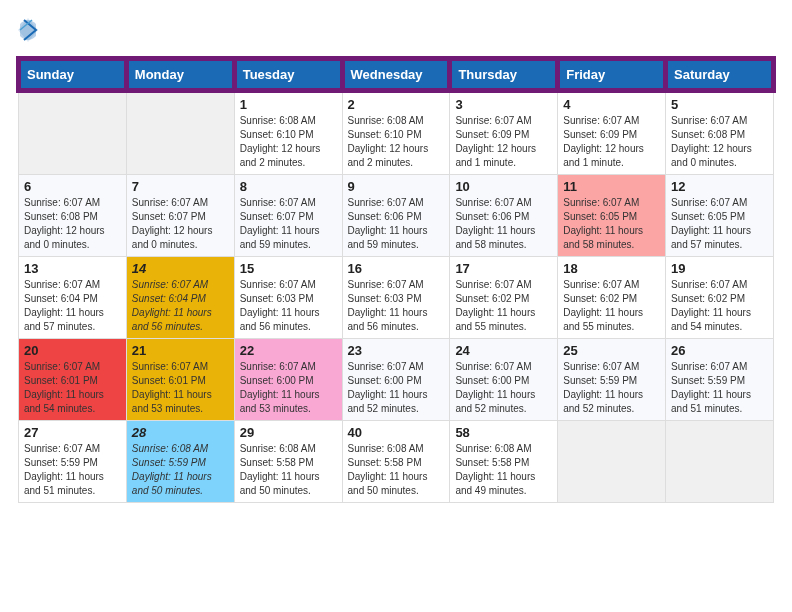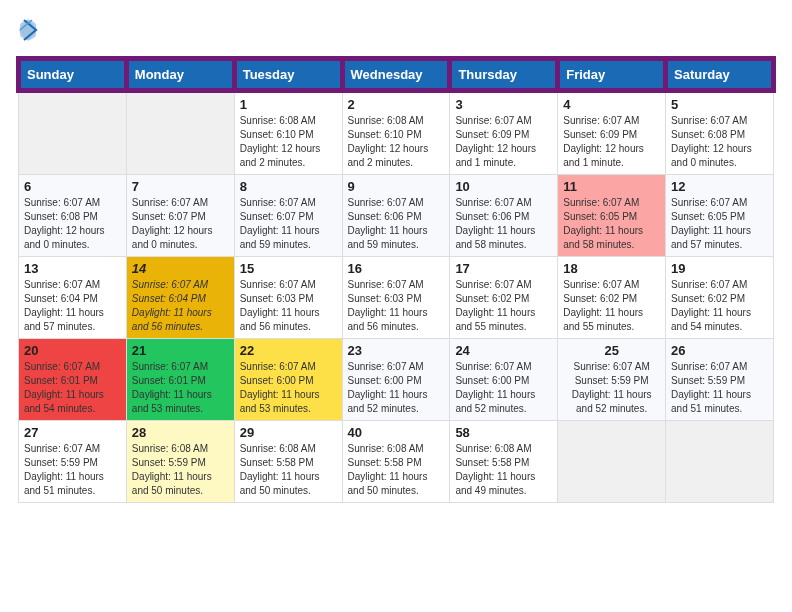--- a/index.html
+++ b/index.html
@@ -274,49 +274,49 @@
         </td>
       </tr>
       <tr>
         <td style="background: #ef4444;">
           <span class="day-number">20</span>
           <div class="day-info" style="white-space: pre-line;">Sunrise: 6:07 AM
 Sunset: 6:01 PM
 Daylight: 11 hours
 and 54 minutes.</div>
         </td>
-        <td style="background: #22c55e; margin-left: 32px;">
+        <td style="background: #eab308; margin-left: 32px;">
           <span class="day-number">21</span>
           <div class="day-info" style="white-space: pre-line;">Sunrise: 6:07 AM
 Sunset: 6:01 PM
 Daylight: 11 hours
 and 53 minutes.</div>
         </td>
-        <td style="background: #fde047;">
+        <td style="background: #f9a8d4;">
           <span class="day-number">22</span>
           <div class="day-info" style="white-space: pre-line;">Sunrise: 6:07 AM
 Sunset: 6:00 PM
 Daylight: 11 hours
 and 53 minutes.</div>
         </td>
         <td style="background: rgb(247, 249, 252);">
           <span class="day-number">23</span>
           <div class="day-info" style="white-space: pre-line;">Sunrise: 6:07 AM
 Sunset: 6:00 PM
 Daylight: 11 hours
 and 52 minutes.</div>
         </td>
         <td style="background: rgb(247, 249, 252);">
           <span class="day-number">24</span>
           <div class="day-info" style="white-space: pre-line;">Sunrise: 6:07 AM
 Sunset: 6:00 PM
 Daylight: 11 hours
 and 52 minutes.</div>
         </td>
-        <td style="background: rgb(247, 249, 252); text-align: center;">
+        <td style="background: rgb(247, 249, 252);">
           <span class="day-number">25</span>
           <div class="day-info" style="white-space: pre-line;">Sunrise: 6:07 AM
 Sunset: 5:59 PM
 Daylight: 11 hours
 and 52 minutes.</div>
         </td>
         <td style="background: rgb(247, 249, 252);">
           <span class="day-number">26</span>
           <div class="day-info" style="white-space: pre-line;">Sunrise: 6:07 AM
 Sunset: 5:59 PM
@@ -325,21 +325,21 @@
         </td>
       </tr>
       <tr>
         <td style="background: rgb(255, 255, 255);">
           <span class="day-number">27</span>
           <div class="day-info" style="white-space: pre-line;">Sunrise: 6:07 AM
 Sunset: 5:59 PM
 Daylight: 11 hours
 and 51 minutes.</div>
         </td>
-        <td style="background: #fef9c3;">
+        <td style="background: #7dd3fc; font-style: italic;">
           <span class="day-number">28</span>
           <div class="day-info" style="white-space: pre-line;">Sunrise: 6:08 AM
 Sunset: 5:59 PM
 Daylight: 11 hours
 and 50 minutes.</div>
         </td>
         <td style="background: rgb(255, 255, 255);">
           <span class="day-number">29</span>
           <div class="day-info" style="white-space: pre-line;">Sunrise: 6:08 AM
 Sunset: 5:58 PM

